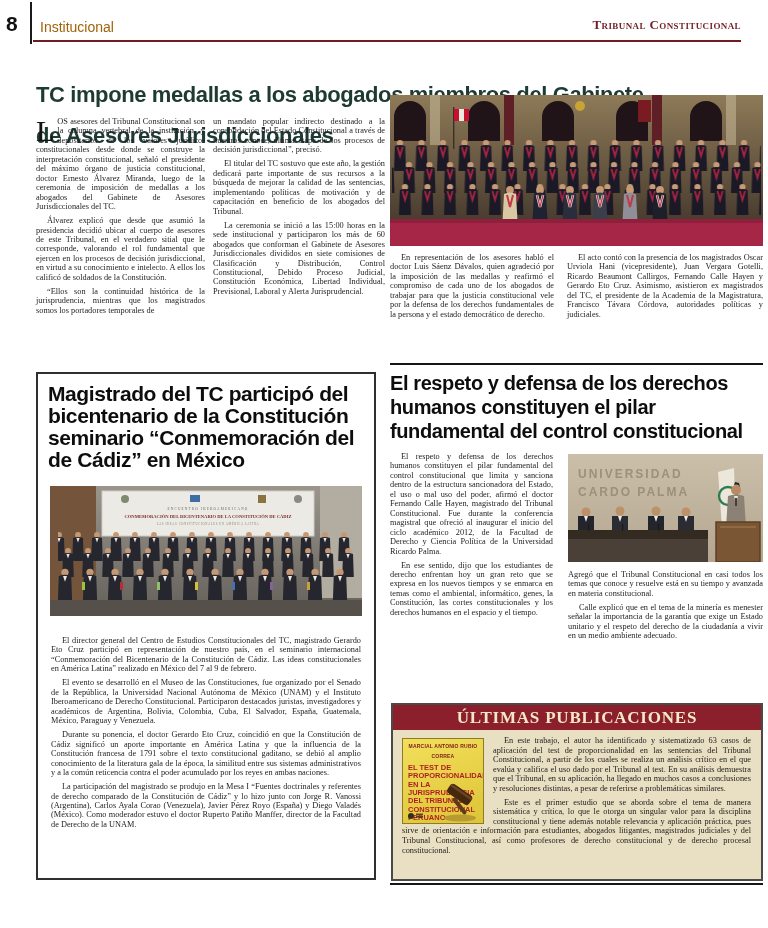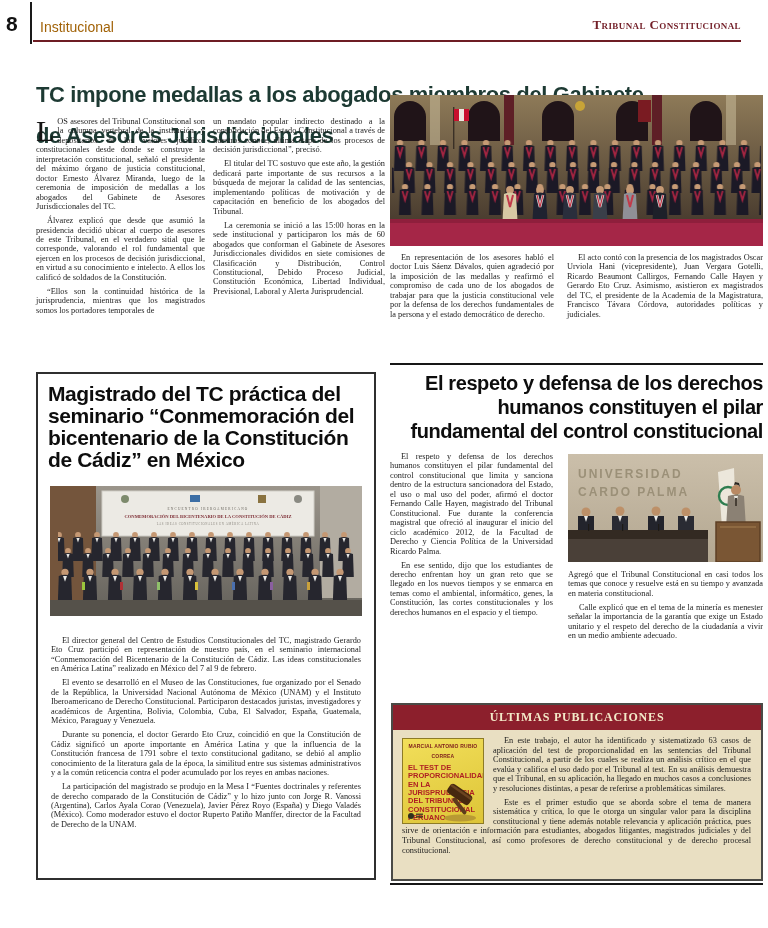--- a/index.html
+++ b/index.html
@@ -15,21 +15,21 @@
                  font-size:14px;color:#a16207;}
   .masthead{right:27px;top:17px;font-weight:700;font-size:13px;color:#731f28;
             font-variant:small-caps;letter-spacing:.4px;}
   .hrule{left:33px;top:40px;width:708px;height:2px;background:#6e1d24;}
 
   
   .hl{font-family:"Liberation Sans",sans-serif;font-weight:700;letter-spacing:-.4px;}
   .main-headline{left:36px;top:54px;width:722px;font-size:22px;line-height:41px;color:#1d3a33;margin-top:20px;}
   .box2-headline{font-size:21px;line-height:22px;color:#0d0d0d;margin:9px 10px 0 10px;}
   .derechos-headline{left:390px;top:371px;width:373px;font-size:20px;line-height:24px;
-                     color:#0d0d0d;text-align:right;}
+                     color:#0d0d0d;text-align:left;}
 
   
   .bodytext{font-size:8.3px;line-height:9.45px;text-align:justify;color:#1d1d1d;}
   .bodytext p{margin:0 0 4.6px 0;text-indent:11px;}
   .bodytext p.cont{text-indent:0;}
   .dropcap{float:left;font-size:30px;line-height:25px;padding:1px 3px 0 0;color:#141414;}
 
   .c1{left:36px;top:117px;width:169px;}
   .c2{left:213px;top:117px;width:172px;}
   .c3{left:390px;top:253px;width:164px;}
@@ -46,21 +46,21 @@
   
   .rule-top{left:390px;top:363px;width:373px;height:2px;background:#161616;}
   .photo3{left:568px;top:454px;width:195px;height:108px;}
   .dcolA{left:390px;top:452px;width:163px;}
   .dcolB{left:568px;top:570px;width:195px;}
 
   
   .panel{left:391px;top:703px;width:372px;height:178px;background:#e9dfc2;
          border:2px solid #4a4a46;box-sizing:border-box;}
   .panel-bar{height:25px;background:#8c1f2c;display:flex;align-items:center;justify-content:center;}
-  .panel-title{color:#f3e9c8;font-weight:700;font-size:12px;letter-spacing:.8px;}
+  .panel-title{color:#f3e9c8;font-weight:700;font-size:17px;letter-spacing:.8px;}
   .panel-body{padding:6px 10px 0 9px;font-size:8.3px;line-height:9.6px;text-align:justify;}
   .panel-body p{margin:0 0 4px 0;text-indent:11px;}
   .rule-bottom{left:390px;top:883px;width:373px;height:2px;background:#161616;}
 
   
   .cover{float:left;width:82px;height:86px;margin:2px 9px 2px 0;position:relative;
          background:linear-gradient(160deg,#f2df5a,#ddc437);border:1px solid #8d7b26;
          box-sizing:border-box;overflow:hidden;}
   .cover-author{font-family:"Liberation Sans",sans-serif;font-weight:700;font-size:5px;
                 color:#7c1b1b;text-align:center;padding-top:3px;letter-spacing:.2px;}
@@ -181,23 +181,23 @@
 
   <div class="abs bodytext c4">
     <p>El acto contó con la presencia de los magistrados Oscar Urviola Hani (vicepresidente), Juan Vergara Gotelli, Ricardo Beaumont Callirgos, Fernando Calle Hayen y Gerardo Eto Cruz. Asimismo, asistieron ex magistrados del TC, el presidente de la Academia de la Magistratura, Francisco Távara Córdova, autoridades políticas y judiciales.</p>
   </div>
   <div class="abs bodytext c3">
     <p>En representación de los asesores habló el doctor Luis Sáenz Dávalos, quien agradeció por la imposición de las medallas y reafirmó el compromiso de cada uno de los abogados de trabajar para que la justicia constitucional vele por la defensa de los derechos fundamentales de la persona y el estado democrático de derecho.</p>
   </div>
 
   <div class="abs box2">
     <div class="hl box2-headline">
-      <div>Magistrado del TC práctica del</div>
+      <div>Magistrado del TC participó del</div>
+      <div>bicentenario de la Constitución</div>
       <div>seminario “Conmemoración del</div>
-      <div>bicentenario de la Constitución</div>
       <div>de Cádiz” en México</div>
     </div>
     <svg class="box2-photo" viewBox="0 0 312 130" preserveAspectRatio="none">
       <defs>
         <linearGradient id="wall2" x1="0" y1="0" x2="0" y2="1">
           <stop offset="0" stop-color="#9b958b"></stop>
             <stop offset="1" stop-color="#63605a"></stop>
         </linearGradient>
         <g id="person2">
           <circle cx="0" cy="-13" r="2.9" fill="#c59873"></circle>
@@ -249,21 +249,21 @@
 
   <div class="abs rule-top"></div>
   <div class="abs hl derechos-headline">
     <div>El respeto y defensa de los derechos</div>
     <div>humanos constituyen el pilar</div>
     <div>fundamental del control constitucional</div>
   </div>
 
   <div class="abs bodytext dcolA">
     <p>El respeto y defensa de los derechos humanos constituyen el pilar fundamental del control constitucional que limita y sanciona dentro de la estructura sancionadora del Estado, el uso o mal uso del poder, afirmó el doctor Fernando Calle Hayen, magistrado del Tribunal Constitucional. Fue durante la conferencia magistral que ofreció al inaugurar el inicio del ciclo académico 2012, de la Facultad de Derecho y Ciencia Política de la Universidad Ricardo Palma.</p>
-    <p>En ese sentido, dijo que los estudiantes de derecho enfrentan hoy un gran reto que se llegado en los nuevos tiempos y se enmarca en temas como el ambiental, informático, genes, la Constitución, las cortes constitucionales y los derechos humanos en el espacio y el tiempo.</p>
+    <p>En ese sentido, dijo que los estudiantes de derecho enfrentan hoy un gran reto que se expresa en los nuevos tiempos y se enmarca en temas como el ambiental, informático, genes, la Constitución, las cortes constitucionales y los derechos humanos en el espacio y el tiempo.</p>
   </div>
 
   <svg class="abs photo3" viewBox="0 0 195 108" preserveAspectRatio="none">
     <defs>
       <linearGradient id="wall3" x1="0" y1="0" x2="0" y2="1">
         <stop offset="0" stop-color="#cbbfaa"></stop>
           <stop offset="1" stop-color="#b3a791"></stop>
       </linearGradient>
     </defs>
     <rect width="195" height="108" fill="url(#wall3)"></rect>

